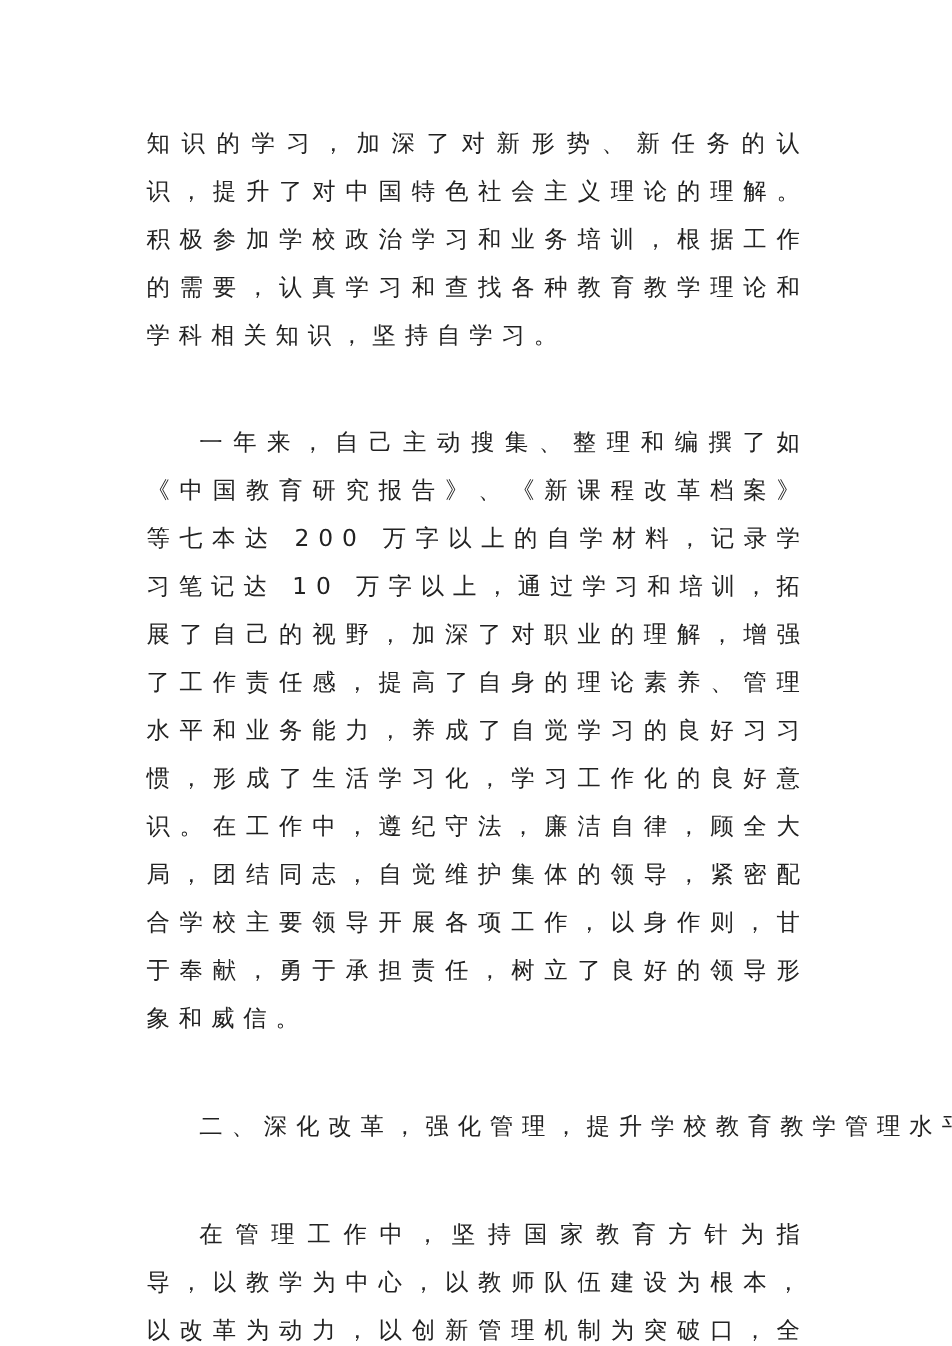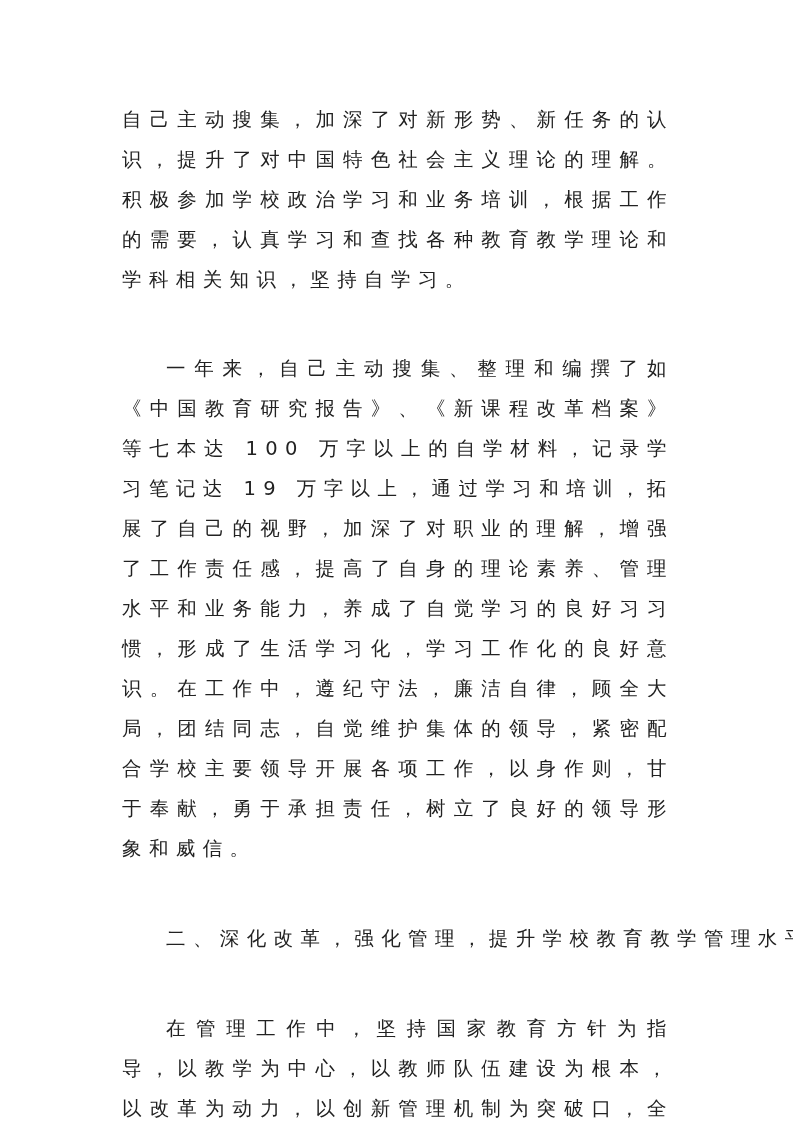--- a/index.html
+++ b/index.html
@@ -45,20 +45,20 @@
       letter-spacing: 7.4px;
       text-indent: 44px;
       margin: 0;
       white-space: nowrap;
     }
   </style>
 </head>
 <body>
 
 <div class="page">
-  <p class="para">自己主动搜集，加深了对新形势、新任务的认识，提升了对中国特色社会主义理论的理解。积极参加学校政治学习和业务培训，根据工作的需要，认真学习和查找各种教育教学理论和学科相关知识，坚持自学习。</p>
+  <p class="para">知识的学习，加深了对新形势、新任务的认识，提升了对中国特色社会主义理论的理解。积极参加学校政治学习和业务培训，根据工作的需要，认真学习和查找各种教育教学理论和学科相关知识，坚持自学习。</p>
   <div class="gap"></div>
-  <p class="para indent">一年来，自己主动搜集、整理和编撰了如《中国教育研究报告》、《新课程改革档案》等七本达 100 万字以上的自学材料，记录学习笔记达 19 万字以上，通过学习和培训，拓展了自己的视野，加深了对职业的理解，增强了工作责任感，提高了自身的理论素养、管理水平和业务能力，养成了自觉学习的良好习习惯，形成了生活学习化，学习工作化的良好意识。在工作中，遵纪守法，廉洁自律，顾全大局，团结同志，自觉维护集体的领导，紧密配合学校主要领导开展各项工作，以身作则，甘于奉献，勇于承担责任，树立了良好的领导形象和威信。</p>
+  <p class="para indent">一年来，自己主动搜集、整理和编撰了如《中国教育研究报告》、《新课程改革档案》等七本达 200 万字以上的自学材料，记录学习笔记达 10 万字以上，通过学习和培训，拓展了自己的视野，加深了对职业的理解，增强了工作责任感，提高了自身的理论素养、管理水平和业务能力，养成了自觉学习的良好习习惯，形成了生活学习化，学习工作化的良好意识。在工作中，遵纪守法，廉洁自律，顾全大局，团结同志，自觉维护集体的领导，紧密配合学校主要领导开展各项工作，以身作则，甘于奉献，勇于承担责任，树立了良好的领导形象和威信。</p>
   <div class="gap-large"></div>
   <p class="heading">二、深化改革，强化管理，提升学校教育教学管理水平</p>
   <div class="gap-large"></div>
   <p class="para indent">在管理工作中，坚持国家教育方针为指导，以教学为中心，以教师队伍建设为根本，以改革为动力，以创新管理机制为突破口，全面深化教育教学改革，全面推进素质教育，形成学校办学特色，努力促进学校又好又快发展。学校根据</p>
 </div>
 
 </body></html>

